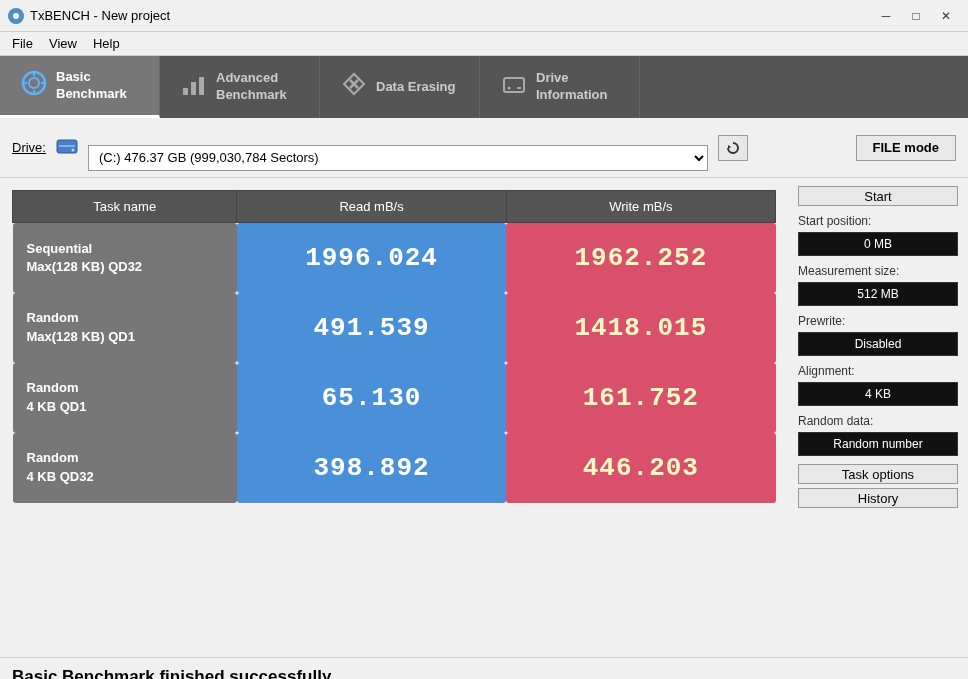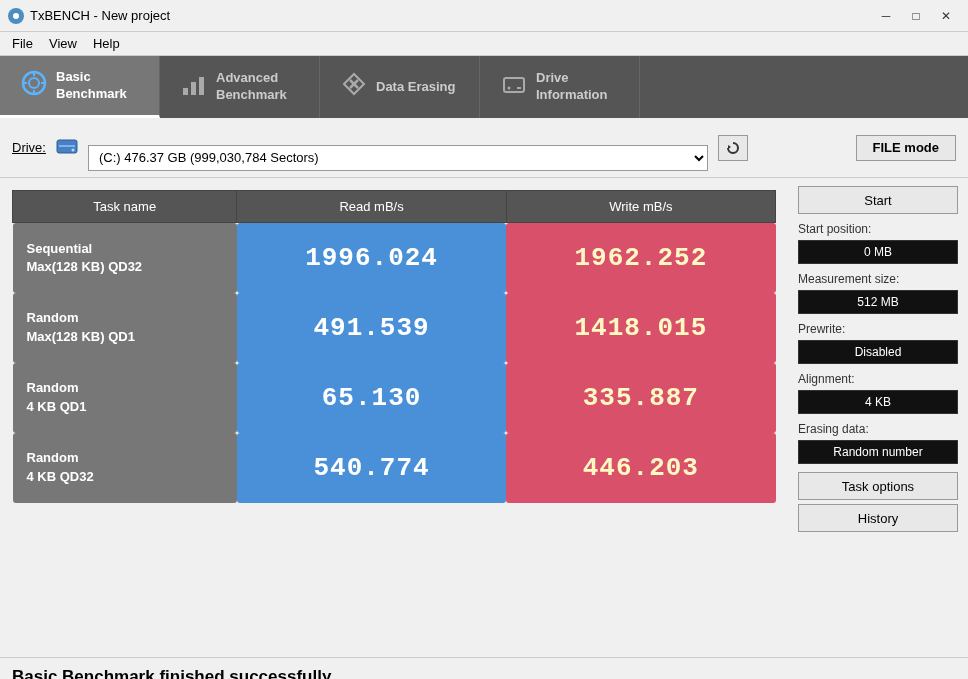--- a/index.html
+++ b/index.html
@@ -219,21 +219,21 @@
     
     .sidebar {
       width: 180px;
       padding: 8px 10px;
       display: flex;
       flex-direction: column;
       gap: 4px;
     }
     .sidebar-btn {
       width: 100%;
-      height: 28px;
+      height: 20px;
       border: 1px solid #999;
       background: #e8e8e8;
       cursor: pointer;
       font-size: 13px;
       text-align: center;
       display: flex;
       align-items: center;
       justify-content: center;
     }
     .sidebar-label {
@@ -375,42 +375,42 @@
       <td class="write-cell" style="width:240px;">1962.252</td>
     </tr>
           <tr class="bench-row">
       <td class="task-name-cell" style="width:200px;">Random<br>Max(128 KB) QD1</td>
       <td class="read-cell" style="width:240px; height:70px;">491.539</td>
       <td class="write-cell" style="width:240px;">1418.015</td>
     </tr>
           <tr class="bench-row">
       <td class="task-name-cell" style="width:200px;">Random<br>4 KB QD1</td>
       <td class="read-cell" style="width:240px; height:70px;">65.130</td>
-      <td class="write-cell" style="width:240px;">335.887</td>
+      <td class="write-cell" style="width:240px;">161.752</td>
     </tr>
           <tr class="bench-row">
       <td class="task-name-cell" style="width:200px;">Random<br>4 KB QD32</td>
-      <td class="read-cell" style="width:240px; height:70px;">540.774</td>
+      <td class="read-cell" style="width:240px; height:70px;">398.892</td>
       <td class="write-cell" style="width:240px;">446.203</td>
     </tr>
         </tbody>
     </table>
   </div>
 
   <div class="sidebar">
     <button class="sidebar-btn">Start</button>
     <div class="sidebar-label">Start position:</div>
     <div class="sidebar-value">0 MB</div>
     <div class="sidebar-label">Measurement size:</div>
     <div class="sidebar-value">512 MB</div>
     <div class="sidebar-label">Prewrite:</div>
     <div class="sidebar-value">Disabled</div>
     <div class="sidebar-label">Alignment:</div>
     <div class="sidebar-value">4 KB</div>
-    <div class="sidebar-label">Erasing data:</div>
+    <div class="sidebar-label">Random data:</div>
     <div class="sidebar-value">Random number</div>
     <button class="sidebar-btn" style="margin-top:4px;">Task options</button>
     <button class="sidebar-btn">History</button>
   </div>
 
 </div>
 
 <div class="status-bar">
   <span>Basic Benchmark finished successfully.</span>
 </div>

